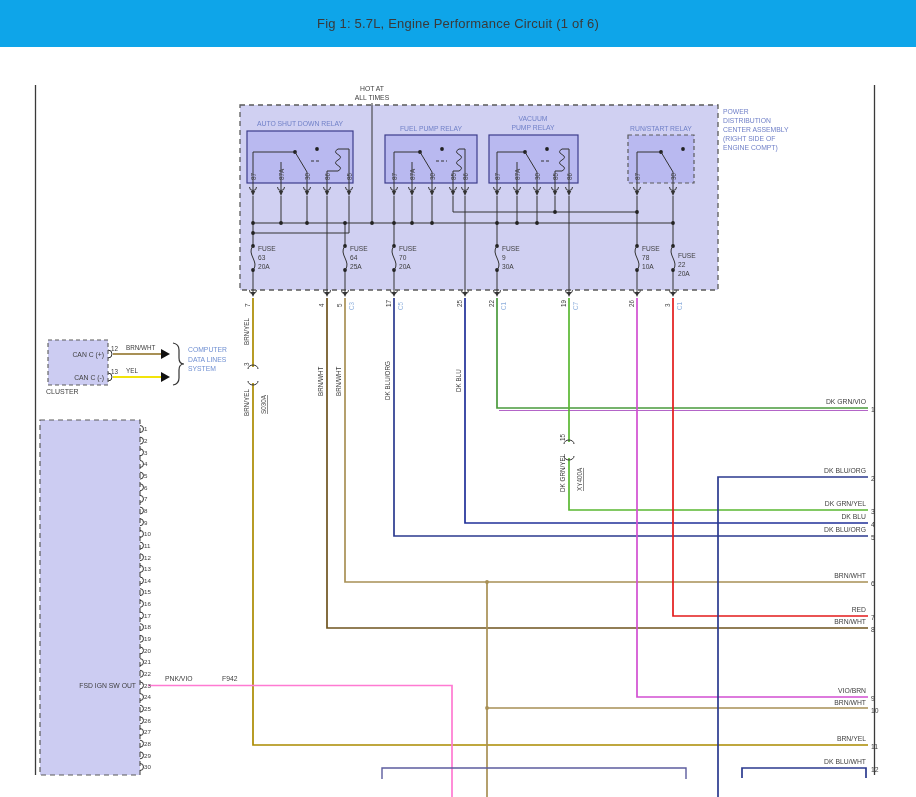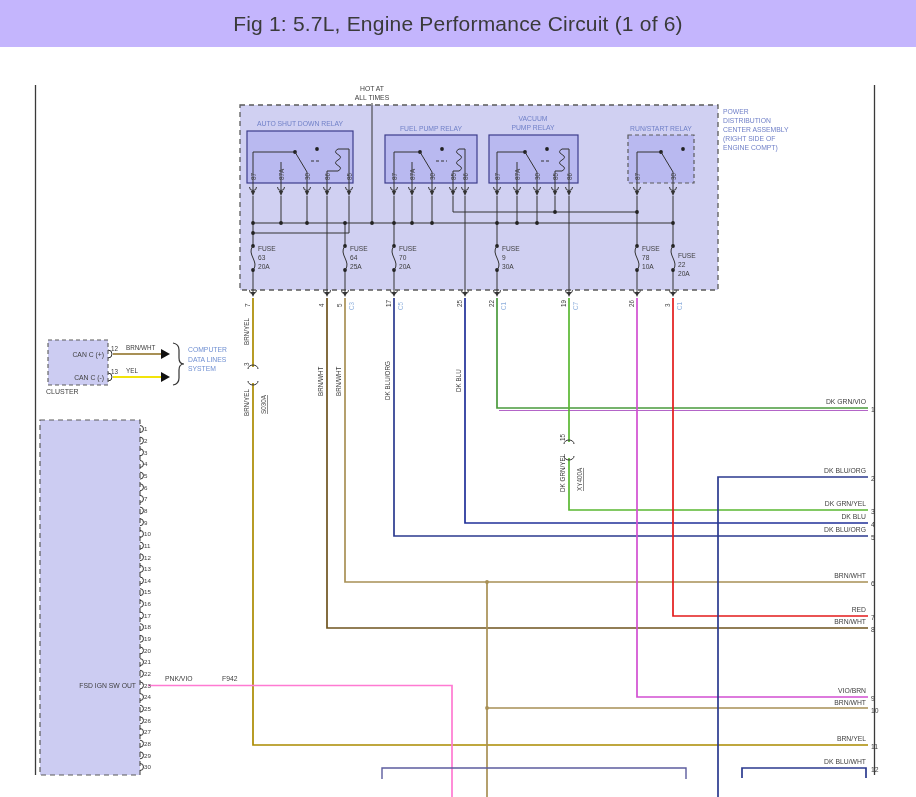--- a/index.html
+++ b/index.html
@@ -1,20 +1,20 @@
 <!DOCTYPE html>
 <html><head>
 <meta charset="utf-8">
 <style>
   html,body{margin:0;padding:0;background:#ffffff;}
   #stage{position:relative;width:916px;height:797px;background:#fff;overflow:hidden;
          font-family:"Liberation Sans",sans-serif;}
-  #title-bar{position:absolute;left:0;top:0;width:916px;height:47px;background:#c4b5fd;
+  #title-bar{position:absolute;left:0;top:0;width:916px;height:47px;background:#0ea5e9;
              display:flex;align-items:center;justify-content:center;
-             font-size:21px;color:#3a3a3a;letter-spacing:.2px;}
+             font-size:13px;color:#3a3a3a;letter-spacing:.2px;}
   #diagram{position:absolute;left:0;top:0;}
   svg text{font-family:"Liberation Sans",sans-serif;}
   .link{cursor:pointer;}
 </style>
 </head>
 <body>
 
 <div id="stage">
   <svg id="diagram" width="916" height="797" viewBox="0 0 916 797">
       <line x1="35.5" y1="85" x2="35.5" y2="775" stroke="#3a3a3a" stroke-width="1.3"></line>

